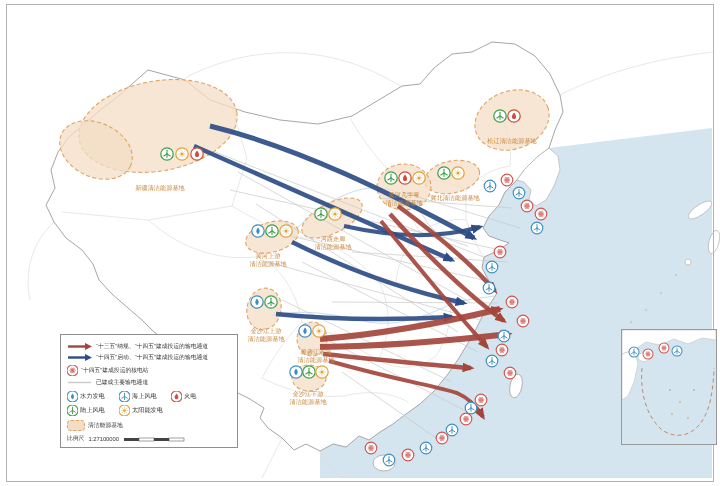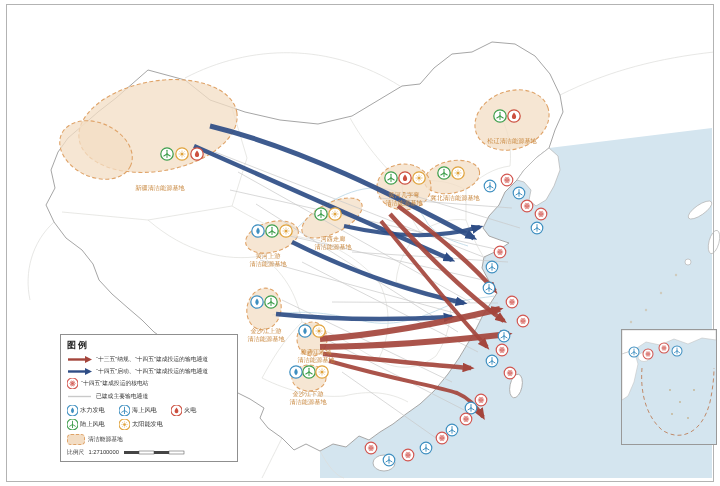--- a/index.html
+++ b/index.html
@@ -499,21 +499,20 @@
         <ellipse rx="3.2" ry="1.2" fill="none" stroke="#d2554f" stroke-width="0.55" transform="rotate(0)"></ellipse>
         <ellipse rx="3.2" ry="1.2" fill="none" stroke="#d2554f" stroke-width="0.55" transform="rotate(60)"></ellipse>
         <ellipse rx="3.2" ry="1.2" fill="none" stroke="#d2554f" stroke-width="0.55" transform="rotate(120)"></ellipse>
       </g>
     </g>
 </svg>
 
 <div id="frame"></div>
 
 <div id="legend">
-  <div class="lg-title">图例</div>
   <div id="legend-rows">
       <div class="lg-row">
         <svg width="26" height="9">
           <line x1="1" y1="4.5" x2="18" y2="4.5" stroke="#a4453c" stroke-width="2.4"></line>
           <path d="M18,1 L25,4.5 L18,8 Z" fill="#a4453c"></path>
         </svg>
         <span>“十三五”纳规、“十四五”建成投运的输电通道</span>
       </div>
       <div class="lg-row">
         <svg width="26" height="9">

